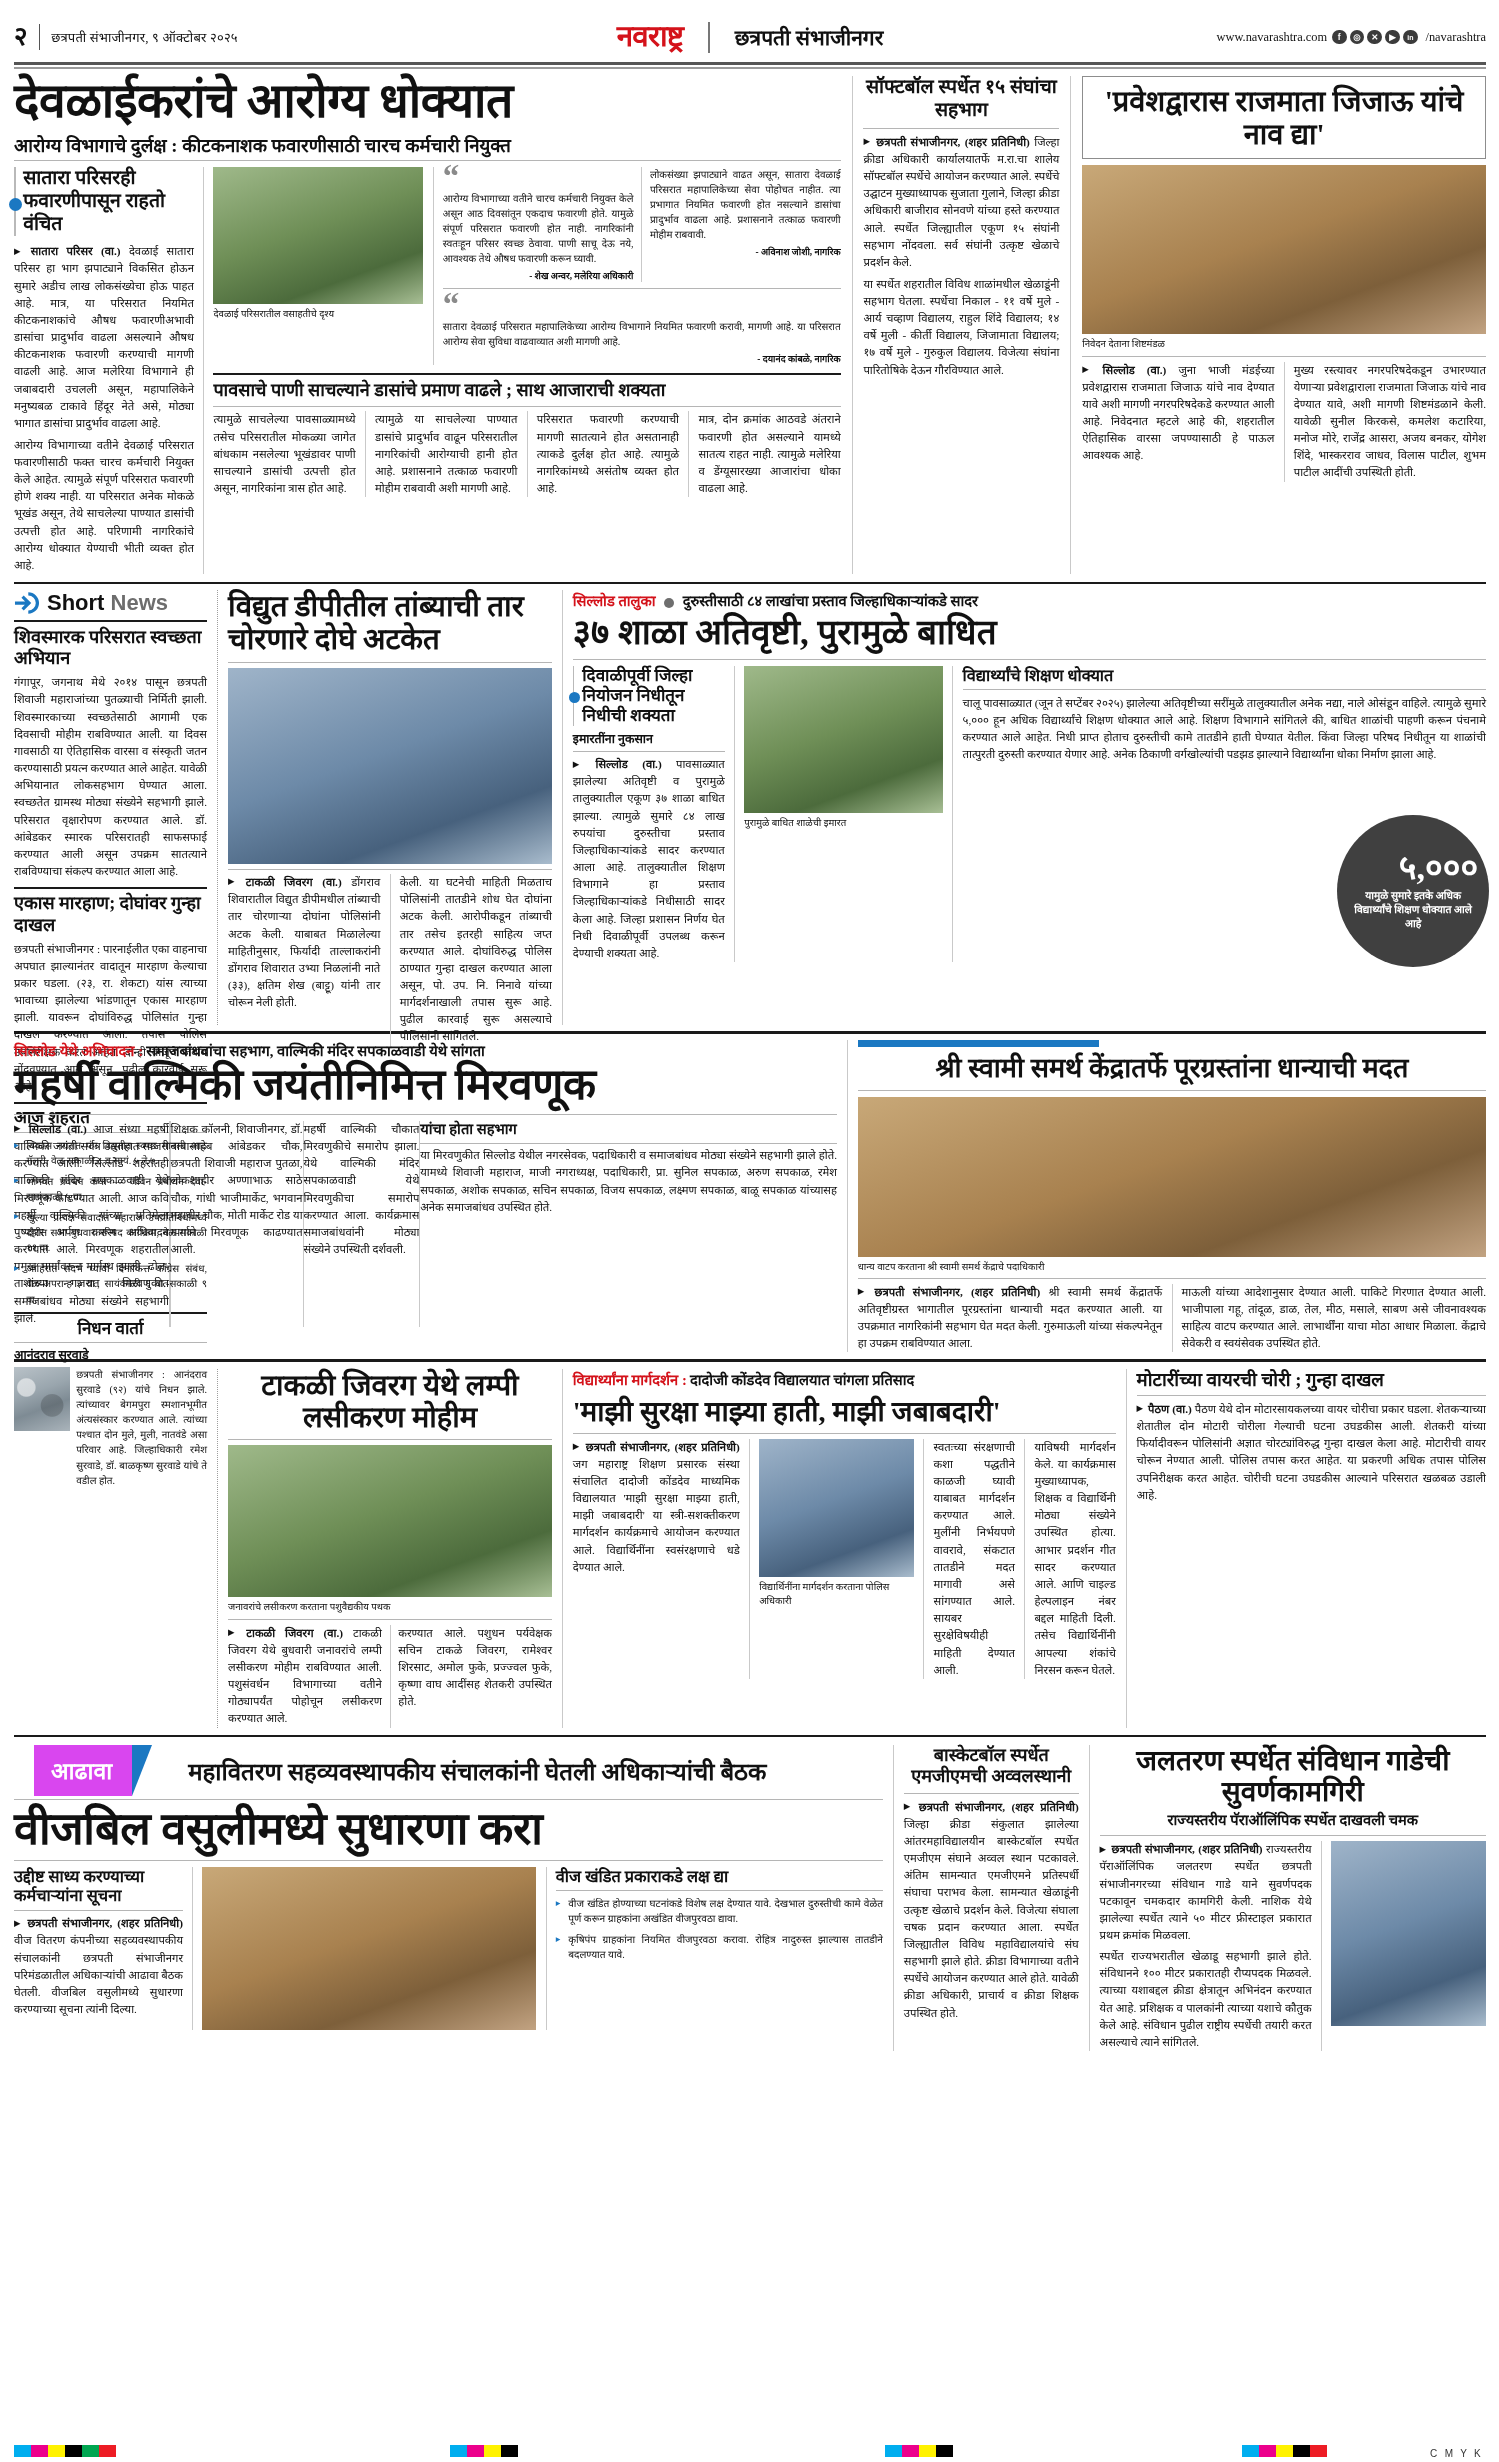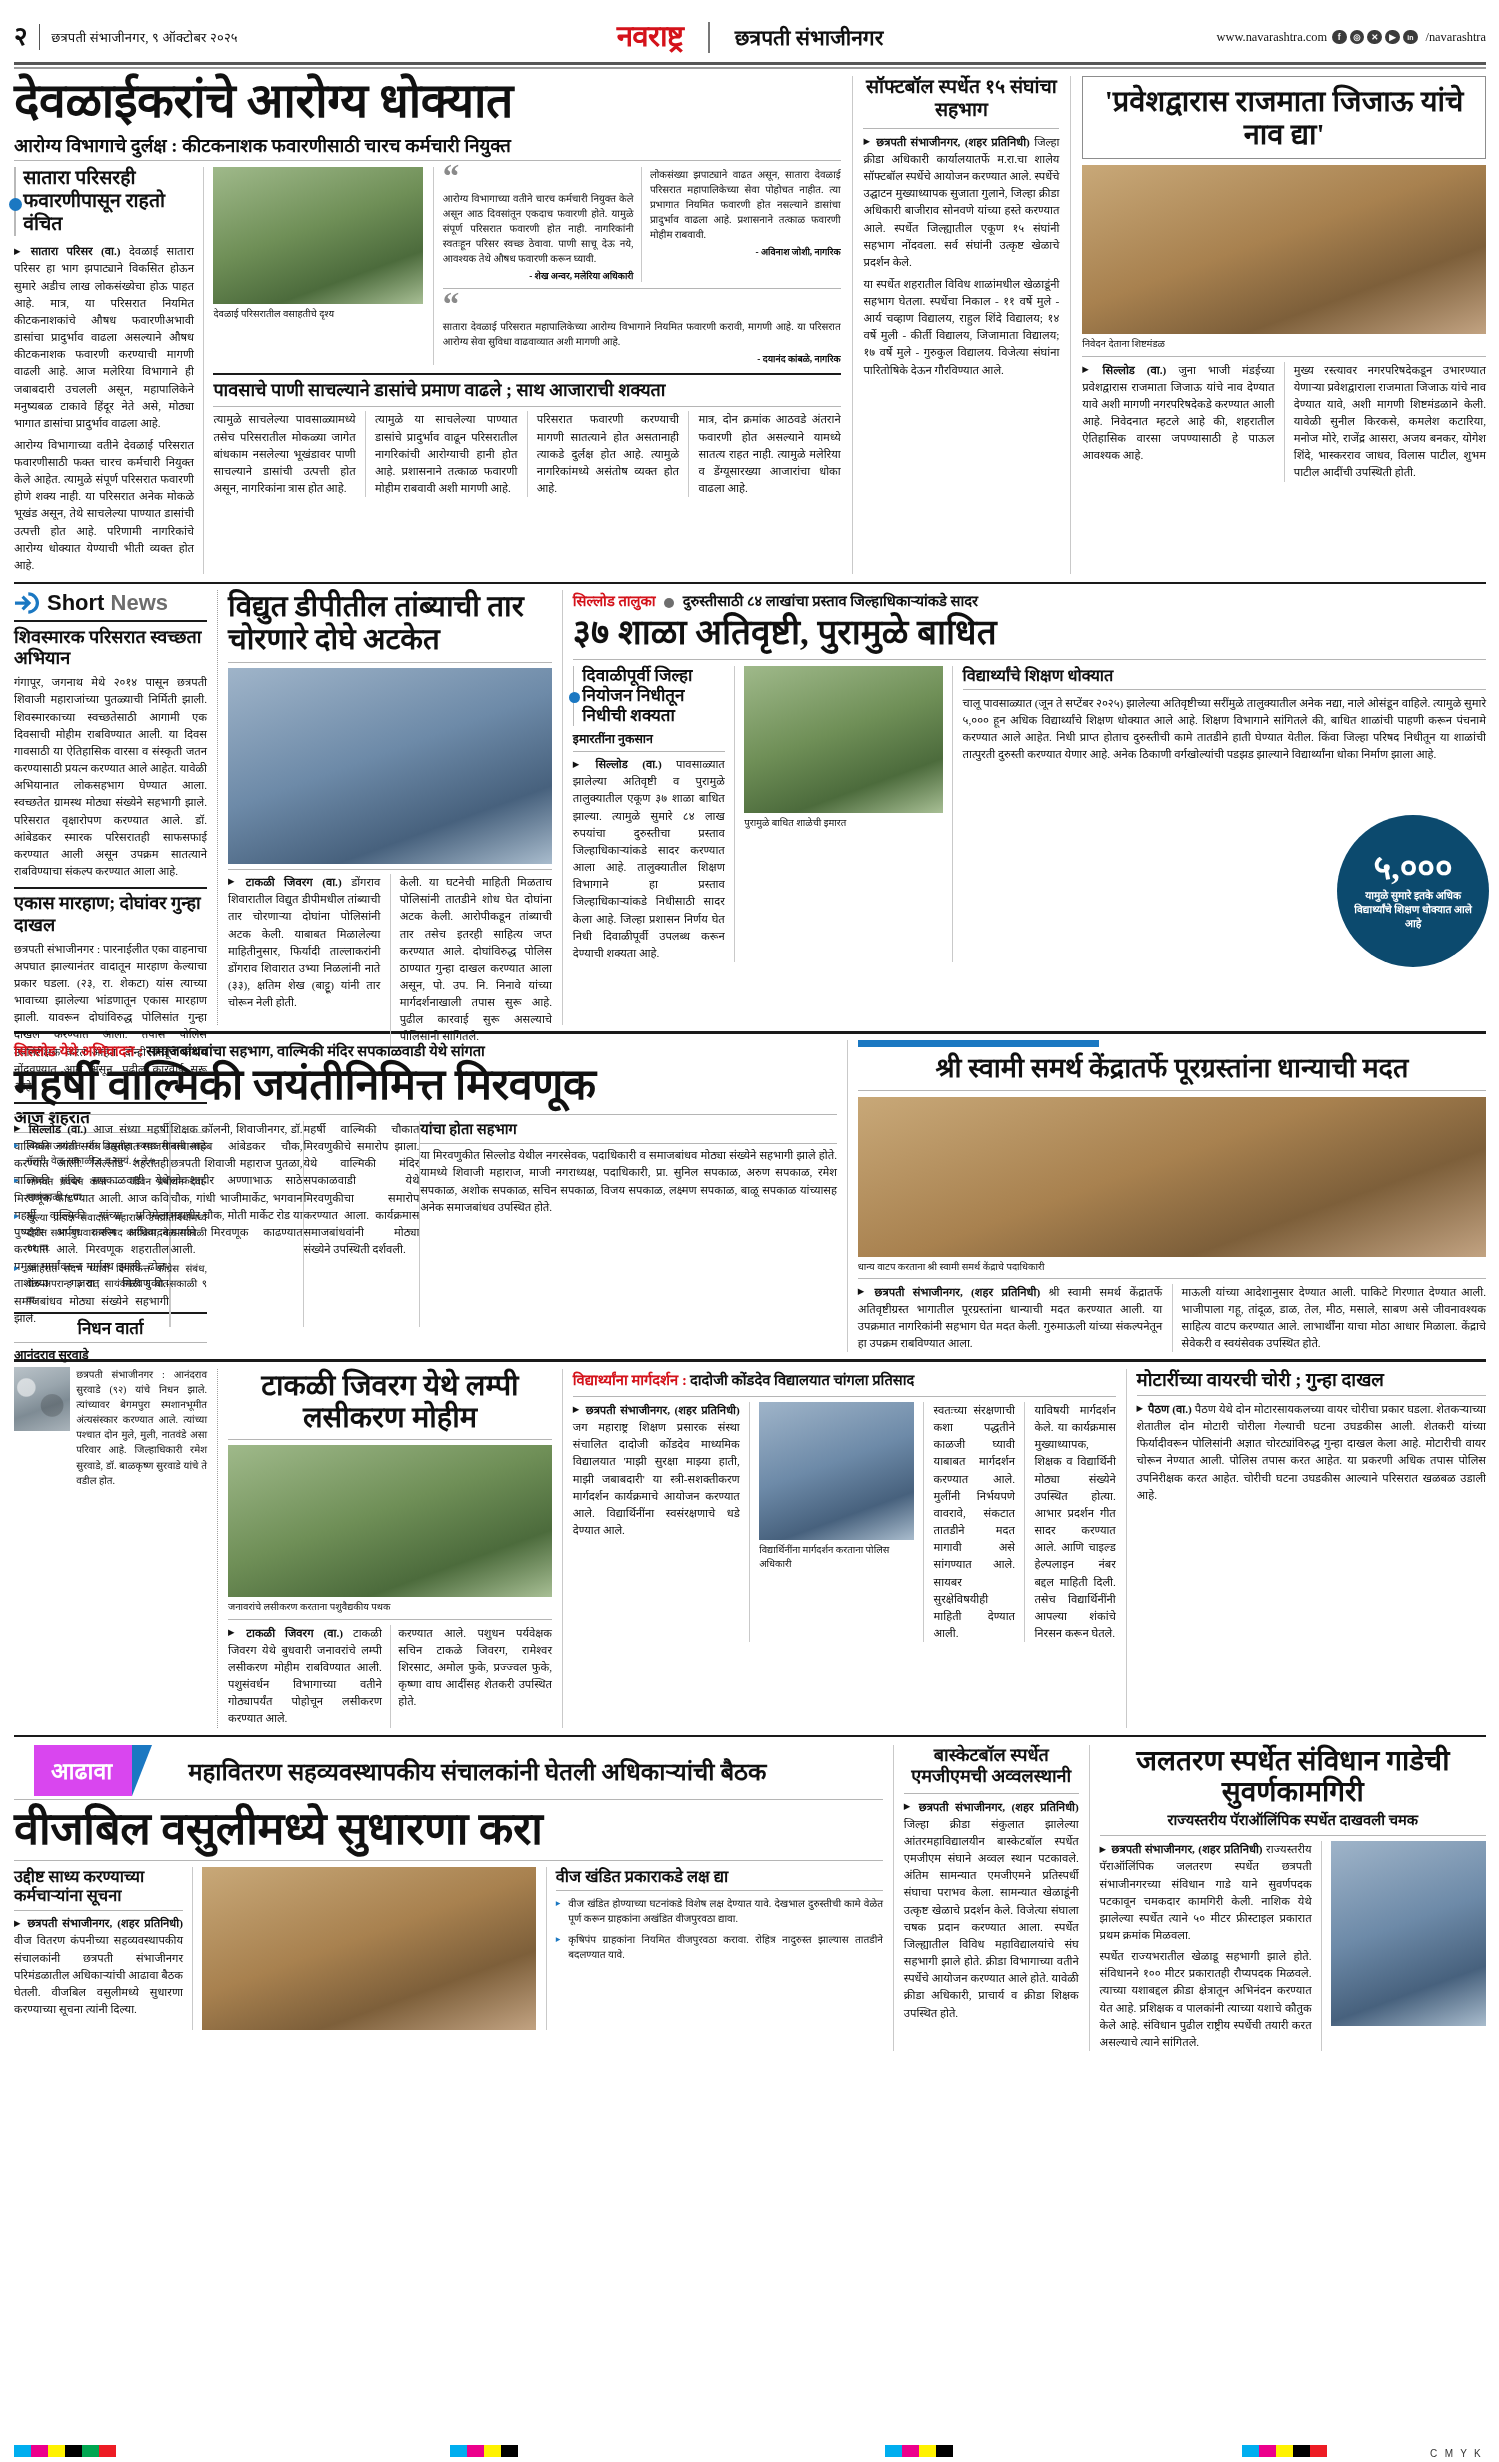--- a/index.html
+++ b/index.html
@@ -64,22 +64,22 @@
 
   
   .shortnews { display: flex; align-items: center; gap: 7px; }
   .sn-icon { width: 26px; height: 26px; }
   .sn-text { font-family: "Liberation Sans", sans-serif; font-size: 22px; font-weight: 700; }
   .sn-text .grey { color: #6d6d6d; }
   .dot-gray { display: inline-block; width: 10px; height: 10px; border-radius: 50%;
               background: #6e6e6e; vertical-align: middle; margin: 0 5.4px; }
 
   
-  .circle-callout { width: 152px; height: 152px; border-radius: 50%; background: #0c4a6e;
-    color: #fff; display: flex; flex-direction: column; align-items: center;
+  .circle-callout { width: 152px; height: 152px; border-radius: 50%; background: #404040;
+    color: #fff; display: flex; flex-direction: column; align-items: flex-end;
     justify-content: center; text-align: center; padding: 11px; }
   .circle-callout .num { font-size: 34px; font-weight: 700; line-height: 1; margin-bottom: 3.9px; }
   .circle-callout .cap { font-size: 10.5px; line-height: 1.32; font-weight: 700; }
 
   
   .banner { display: flex; align-items: stretch; height: 51px; }
   .banner-tag { background: #d946ef; color: #fff; font-size: 23px; font-weight: 700;
     display: flex; align-items: center; padding: 0 20px 0 17px; position: relative; margin-left: 20px; }
   .banner-tag::after { content: ""; position: absolute; right: -20px; top: 0;
     border-top: 51px solid #1b78c2; border-right: 20px solid transparent; }
@@ -416,20 +416,21 @@
       </div>
     </div>
 
     <div class="vrule"></div>
 
     <div style="width:543px">
       <div style="margin-bottom:7px">
         <span class="kicker">विद्यार्थ्यांना मार्गदर्शन :</span>
         <span class="kicker-black">दादोजी कोंडदेव विद्यालयात चांगला प्रतिसाद</span>
       </div>
+      <div class="hl-lg" style="font-size:28px">'माझी सुरक्षा माझ्या हाती, माझी जबाबदारी'</div>
       <div class="hr-gray" style="margin:5.4px 0"></div>
       <div class="row" style="gap:9.3px">
         <div style="width:167px">
           <div class="body arrow"><b>छत्रपती संभाजीनगर, (शहर प्रतिनिधी)</b>
             <span>जग महाराष्ट्र शिक्षण प्रसारक संस्था संचालित दादोजी कोंडदेव माध्यमिक विद्यालयात 'माझी सुरक्षा माझ्या हाती, माझी जबाबदारी' या स्त्री-सशक्तीकरण मार्गदर्शन कार्यक्रमाचे आयोजन करण्यात आले. विद्यार्थिनींना स्वसंरक्षणाचे धडे देण्यात आले.</span></div>
         </div>
         <div class="vrule"></div>
         <div style="width:155px">
           <div class="photo blue" style="height:138px"></div>
           <div class="caption" style="margin-top:3.1px">विद्यार्थिनींना मार्गदर्शन करताना पोलिस अधिकारी</div>

